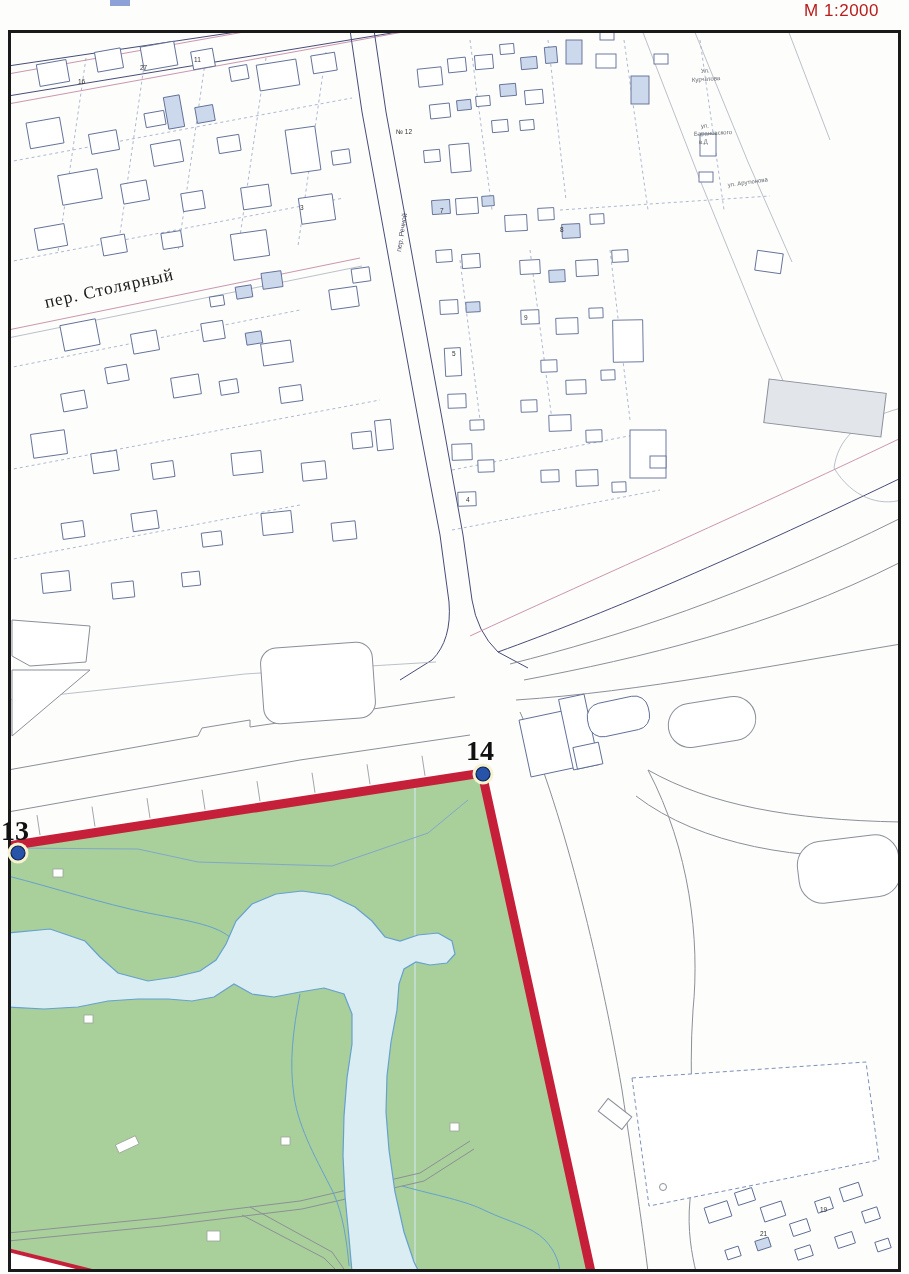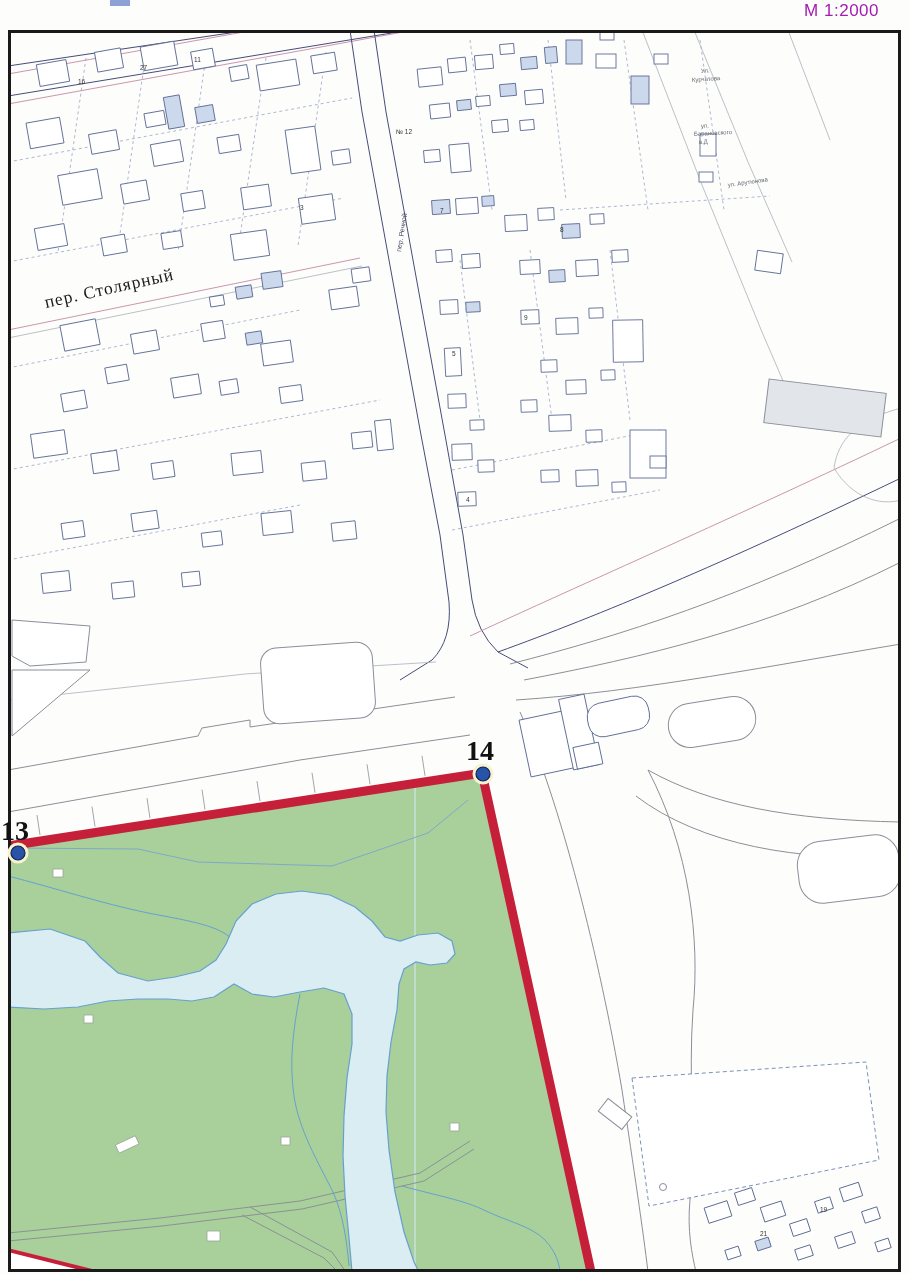--- a/index.html
+++ b/index.html
@@ -3,21 +3,21 @@
 <meta charset="utf-8">
 <style>
   html,body{margin:0;padding:0;}
   body{
     width:909px;height:1274px;position:relative;overflow:hidden;
     background:#fdfdfb;
     font-family:"Liberation Sans",sans-serif;
   }
   .scale-label{
     position:absolute;top:1px;right:30px;
-    font-size:17px;color:#a21caf;letter-spacing:.5px;
+    font-size:17px;color:#b91c1c;letter-spacing:.5px;
   }
   svg{position:absolute;left:0;top:0;}
   .bld{stroke:var(--building_stroke,#5d6c94);stroke-width:.9;fill:#fff;}
   .bld.masonry{fill:var(--masonry_fill,#ccd8ec);}
   .parcel{stroke:var(--parcel_line,#98a6c6);stroke-width:.8;fill:none;stroke-dasharray:3 3;}
   .road-n{stroke:var(--road_navy,#474c78);stroke-width:1;fill:none;}
   .road-p{stroke:var(--road_pink,#c48aa6);stroke-width:.9;fill:none;}
   .grayline{stroke:var(--gray_line,#8c8f98);stroke-width:1;fill:none;}
   .lightline{stroke:#aab0bc;stroke-width:.8;fill:none;}
   .shape{stroke:#8a8f9a;stroke-width:1;fill:#fff;}

